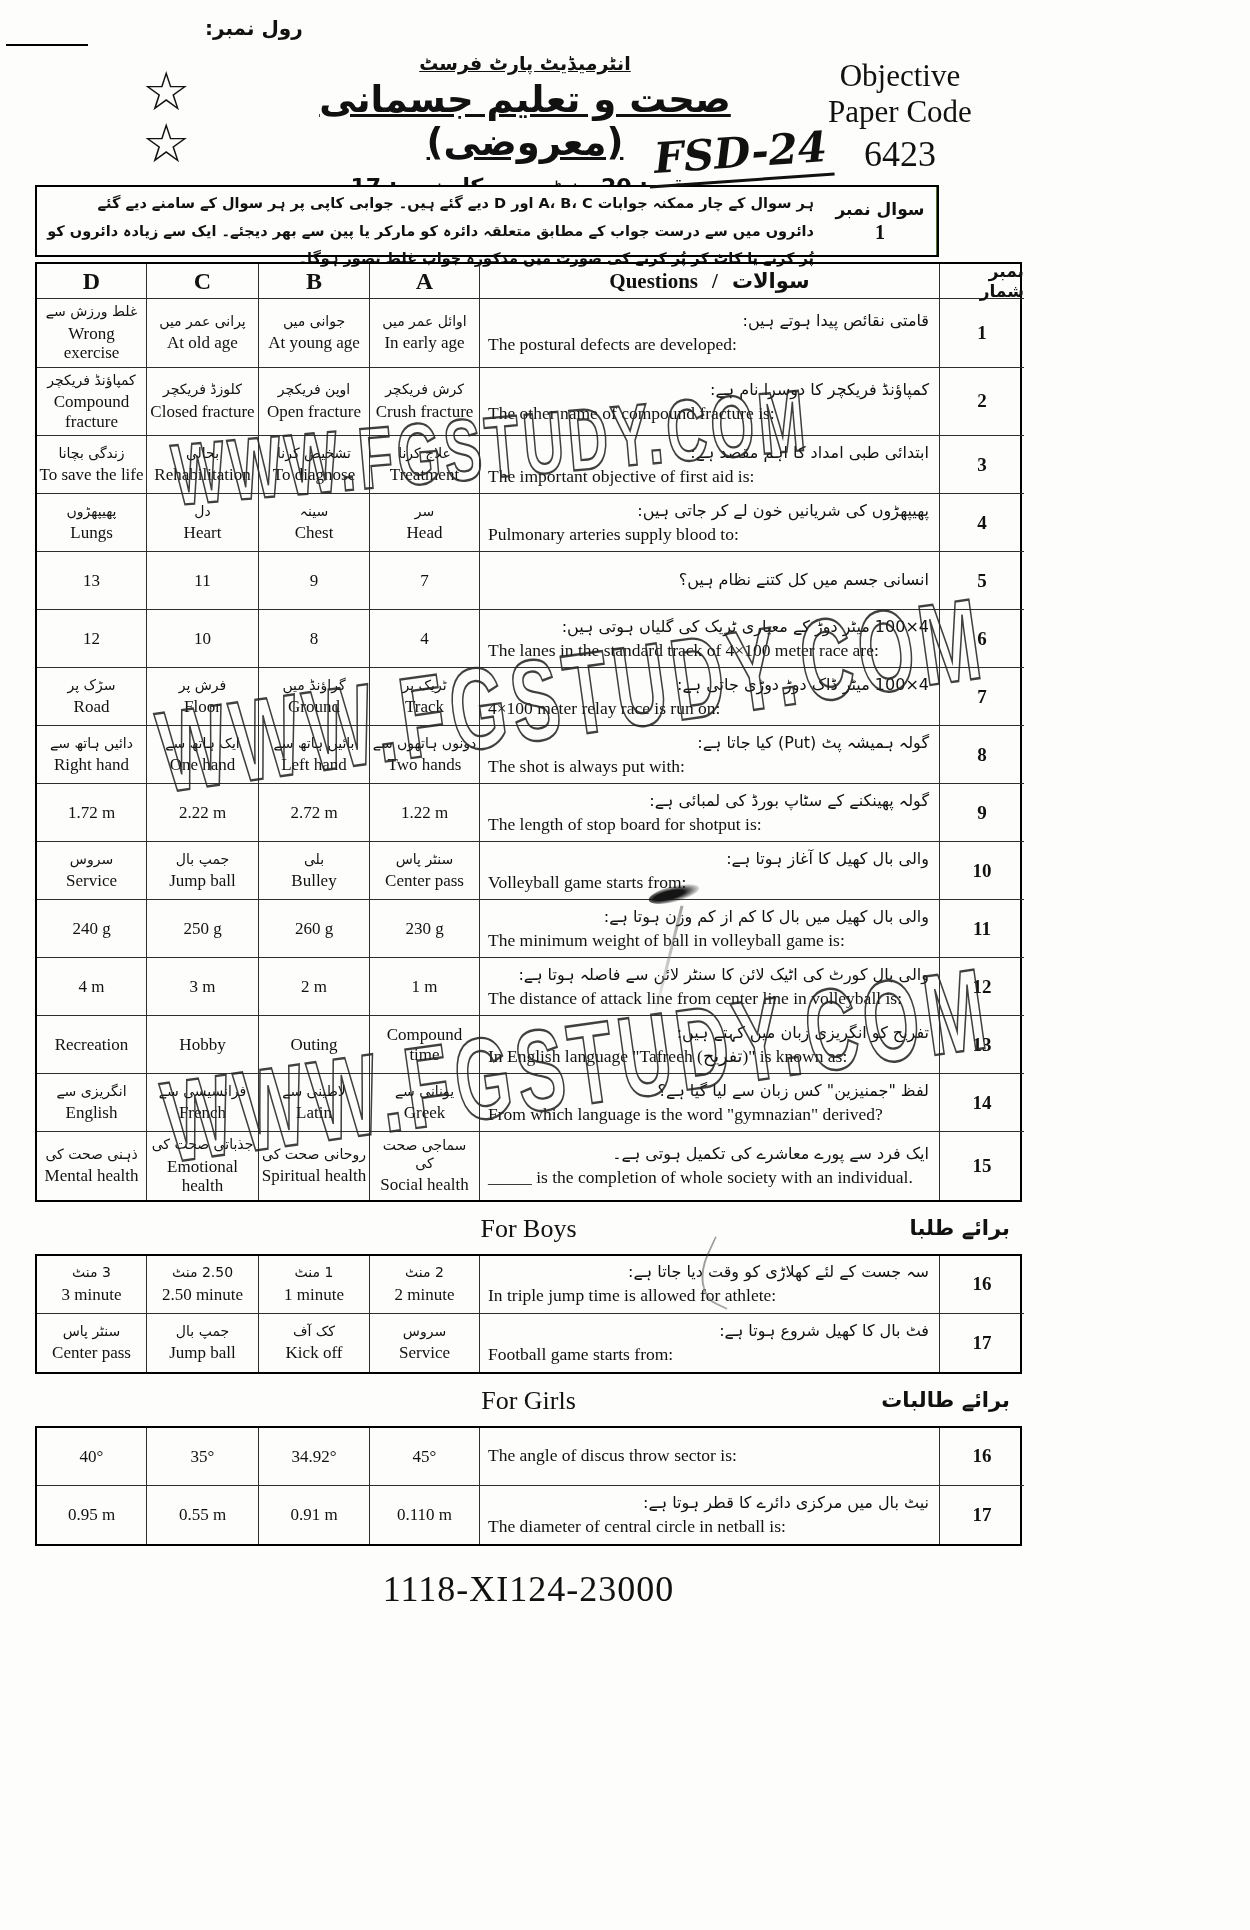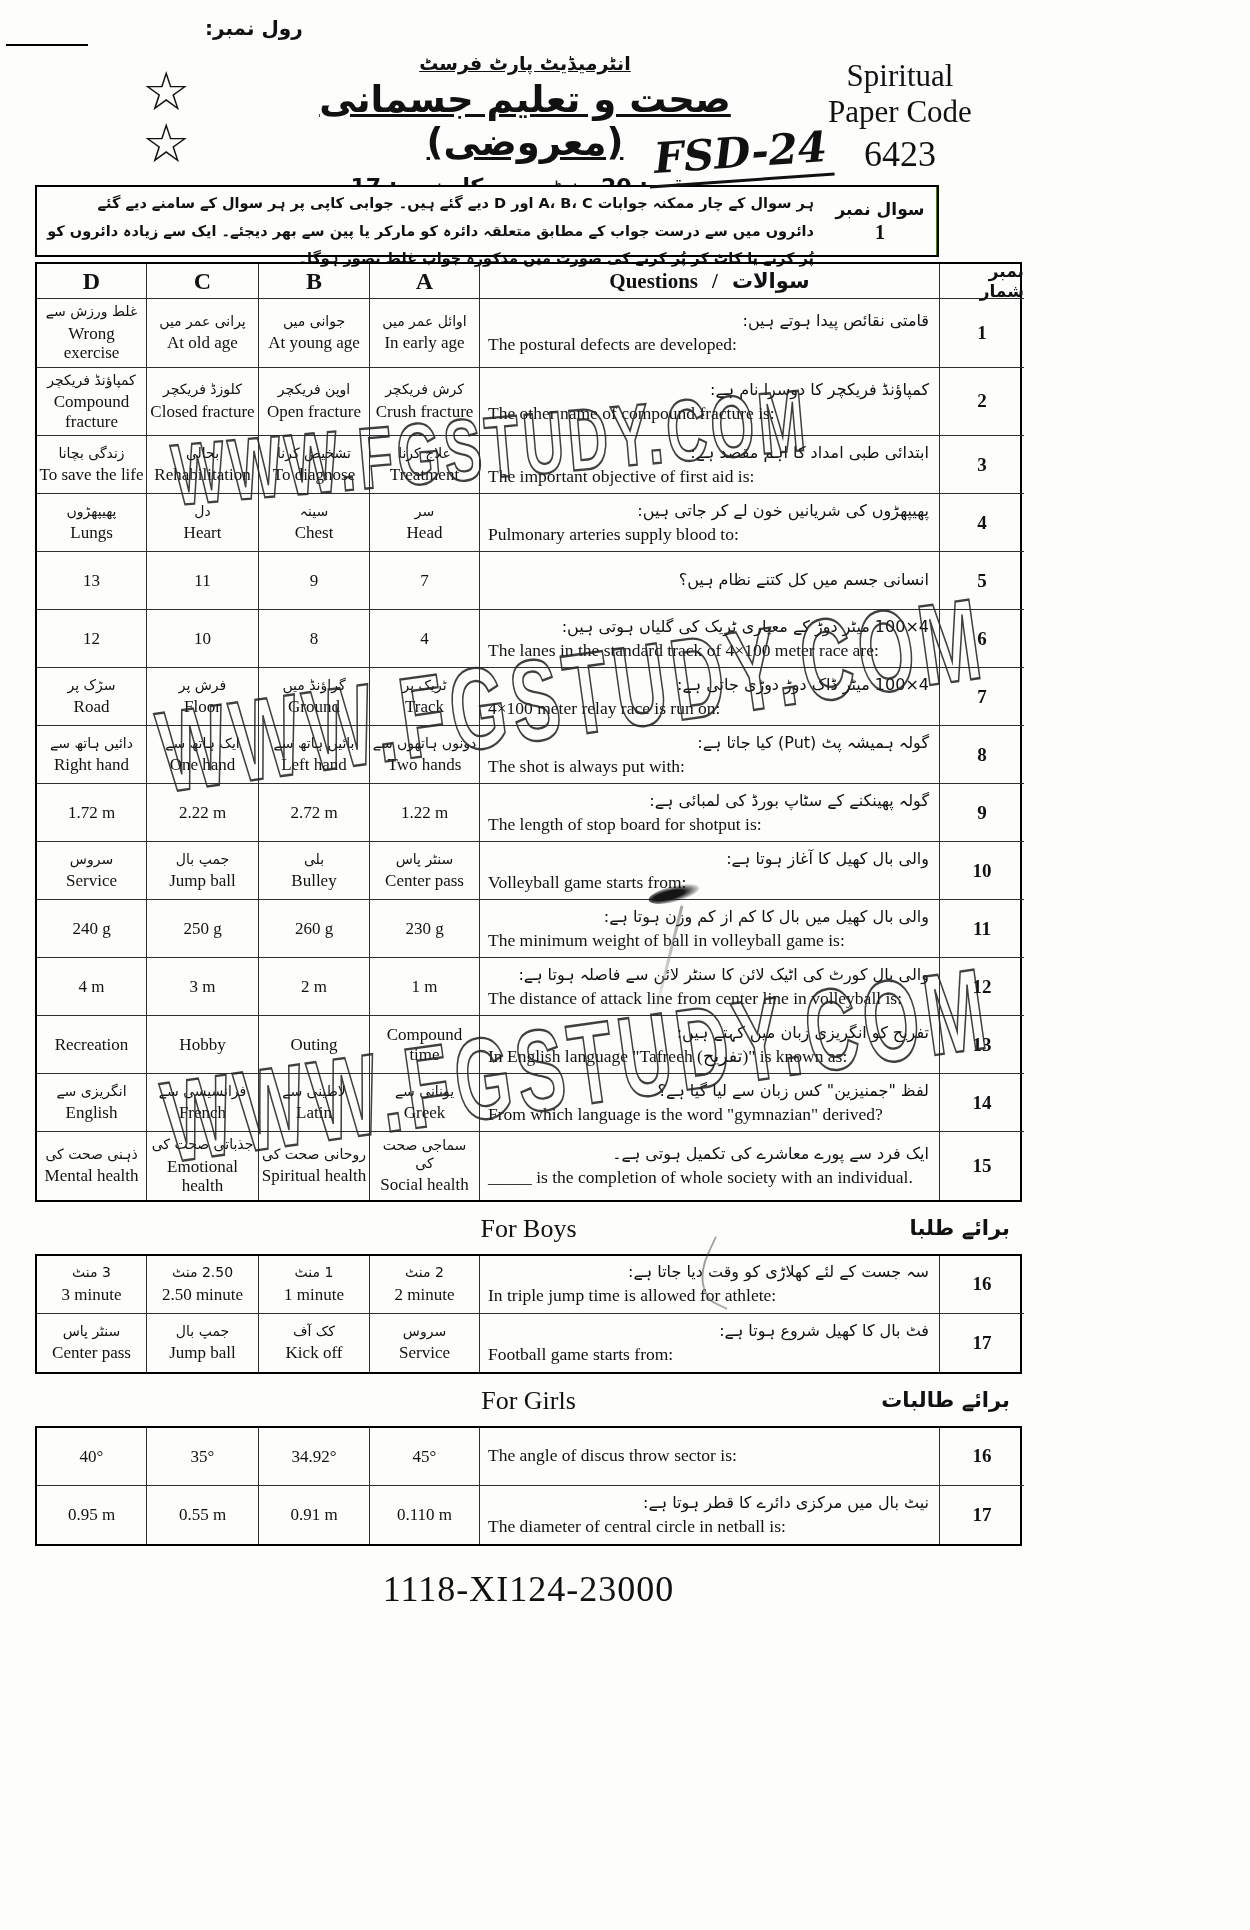--- a/index.html
+++ b/index.html
@@ -106,21 +106,21 @@
     <div class="head-title ur-text">صحت و تعلیم جسمانی (معروضی)</div>
     <div class="head-timeline ur-text">
       <span>وقت: 20 منٹ</span>
       <span>کل نمبر: 17</span>
     </div>
   </div>
 
   <div class="handwritten">FSD-24</div>
 
   <div class="head-right">
-    <div>Spiritual</div>
+    <div>Objective</div>
     <div>Paper Code</div>
     <div class="head-code">6423</div>
   </div>
 
   <div class="instr">
     <div class="instr-text ur-text">ہر سوال کے چار ممکنہ جوابات A، B، C اور D دیے گئے ہیں۔ جوابی کاپی پر ہر سوال کے سامنے دیے گئے دائروں میں سے درست جواب کے مطابق متعلقہ دائرہ کو مارکر یا پین سے بھر دیجئے۔ ایک سے زیادہ دائروں کو پُر کرنے یا کاٹ کر پُر کرنے کی صورت میں مذکورہ جواب غلط تصور ہوگا۔</div>
     <div class="instr-side">
       <div class="instr-side-label ur-text">سوال نمبر</div>
       <div class="instr-side-num">1</div>
     </div>

